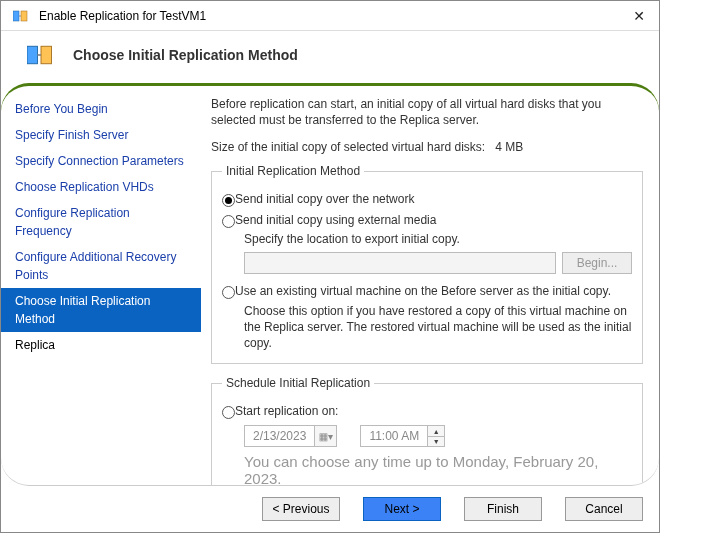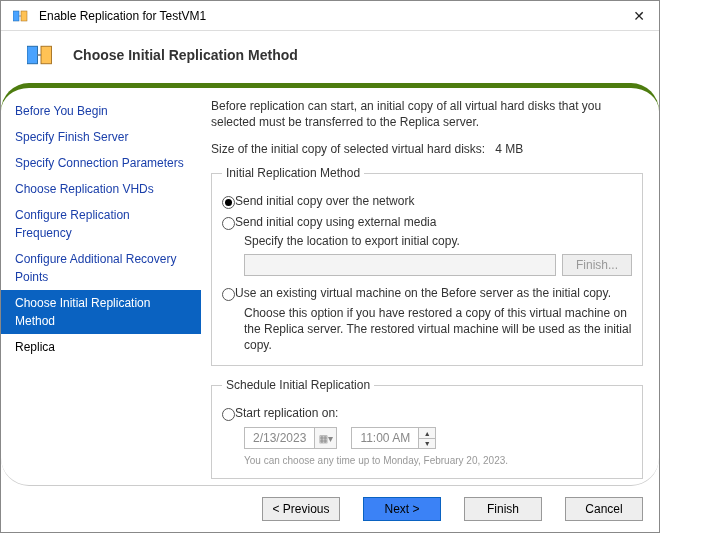--- a/index.html
+++ b/index.html
@@ -4,45 +4,45 @@
 <style>
   * { box-sizing: border-box; }
   html, body { margin:0; padding:0; font-family: "Segoe UI", Tahoma, sans-serif; font-size:12px; color:#000; }
   .window { width:660px; height:533px; border:1px solid #888; display:flex; flex-direction:column; background:#fff; position:relative; }
   .titlebar { height:30px; display:flex; align-items:center; padding:0 8px; border-bottom:1px solid #ddd; }
   .titlebar .title { flex:1; padding-left:6px; }
   .close-x { width:24px; text-align:center; cursor:pointer; font-size:14px; color:#222; }
   .header { display:flex; align-items:center; padding:10px 18px 14px 18px; gap:18px; }
   .header-title { font-family: Tahoma, "Segoe UI", sans-serif; font-size:14px; font-weight:bold; color:#333;}
   .icon-box { width:24px; height:24px; display:flex; align-items:center; justify-content:center; }
-  .body { flex:1; display:flex; border-top:5px solid #4d7c0f; border-bottom:1px solid #ccc; overflow:hidden;border-radius:28px; }
+  .body { flex:1; display:flex; border-top:3px solid #4d7c0f; border-bottom:1px solid #ccc; overflow:hidden;border-radius:28px; }
   .sidebar { width:200px; padding:10px 0; }
   .step { padding:4px 14px; line-height:18px; cursor:pointer; }
   .step.active { background:#0a62c1; color:#fff !important; }
   .step.link { color:#1a3faa; }
   .main { flex:1; padding:10px 16px 10px 10px; display:flex; flex-direction:column; gap:6px; color:#333; }
   .intro { line-height:16px; }
   .sizerow { margin-top:6px; }
   fieldset { border:1px solid #ccc; margin:0; padding:8px 10px 12px 10px; font-size:12px; }
   legend { padding:0 4px; }
   .radio-row { display:flex; align-items:flex-start; gap:0; margin:6px 0 2px 0; }
   .radio { width:13px; height:13px; border-radius:50%; border:1px solid #555; margin-top:2px; flex:none; position:relative; background:#fff;}
   .radio.checked::after { content:""; position:absolute; width:7px; height:7px; background:#000; border-radius:50%; top:2px; left:2px; }
   .sublabel { margin-left:22px; margin-top:4px; }
   .path-row { display:flex; gap:6px; margin-left:22px; margin-top:6px; align-items:center; }
   .path-input { flex:1; height:22px; border:1px solid #bbb; background:#f4f4f4; }
   .browse-btn { width:70px; height:22px; border:1px solid #bbb; background:#eee; color:#999; text-align:center; line-height:20px; }
   .desc { margin-left:22px; margin-top:4px; line-height:16px; }
-  .dt-row { display:flex; gap:14px; margin-left:22px; margin-top:6px; }
+  .dt-row { display:flex; gap:23px; margin-left:22px; margin-top:6px; }
   .dt-box { display:flex; align-items:center; border:1px solid #bbb; height:22px; background:#fff; }
   .dt-box .val { padding:0 8px; color:#888; min-width:60px; }
   .dt-box .cal { width:22px; height:100%; border-left:1px solid #bbb; display:flex; align-items:center; justify-content:center; background:#f6f6f6; color:#888; font-size:10px;}
   .spin { display:flex; flex-direction:column; border-left:1px solid #bbb; }
   .spin div { width:16px; height:10px; display:flex; align-items:center; justify-content:center; font-size:7px; color:#444; background:#f6f6f6; }
-  .hint { margin-left:22px; margin-top:6px; color:#999; font-size:10px;}
+  .hint { margin-left:22px; margin-top:6px; color:#999; font-size:15px;}
   .footer { height:46px; display:flex; align-items:center; justify-content:flex-end; gap:23px; padding:0 16px; }
   .btn { min-width:78px; height:24px; border:1px solid #999; background:#eee; text-align:center; line-height:22px; cursor:pointer; font-size:12px; }
   .btn.primary { border:1.5px solid #0a62c1; background:#3b82f6; }
 </style>
 </head>
 <body>
 
 <div class="window">
 
   <div class="titlebar">
@@ -97,21 +97,21 @@
           <div>Send initial copy over the network</div>
         </div>
 
         <div class="radio-row">
           <div class="radio"></div>
           <div>Send initial copy using external media</div>
         </div>
         <div class="sublabel">Specify the location to export initial copy.</div>
         <div class="path-row">
           <div class="path-input"></div>
-          <div class="browse-btn">Finish...</div>
+          <div class="browse-btn">Begin...</div>
         </div>
 
         <div class="radio-row" style="margin-top:10px;">
           <div class="radio"></div>
           <div>Use an existing virtual machine on the Before server as the initial copy.</div>
         </div>
         <div class="desc">Choose this option if you have restored a copy of this virtual machine on the Replica server. The restored virtual machine will be used as the initial copy.</div>
       </fieldset>
 
       <fieldset style="margin-top:6px;">

